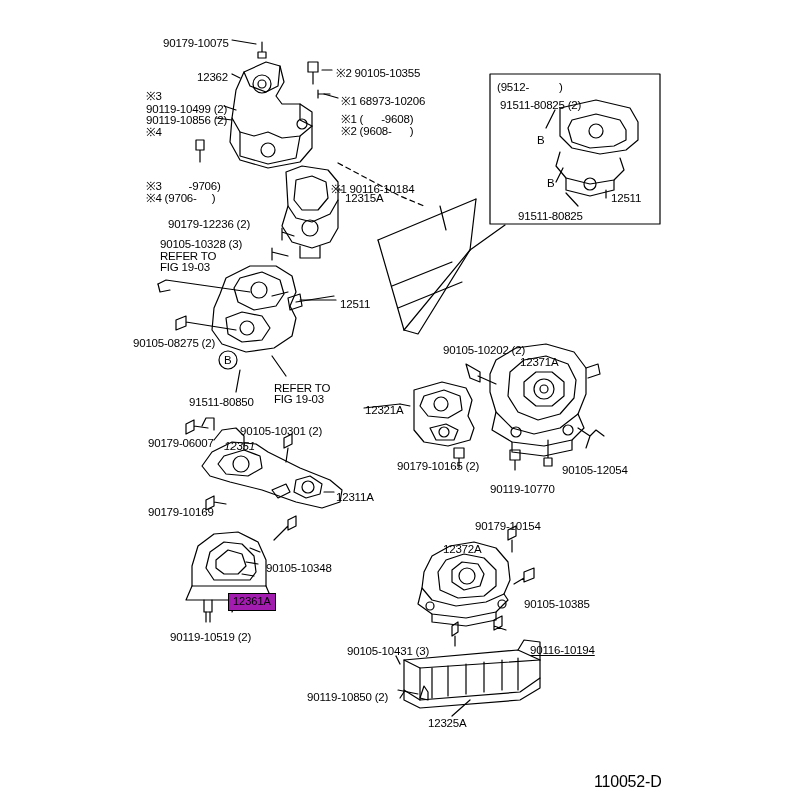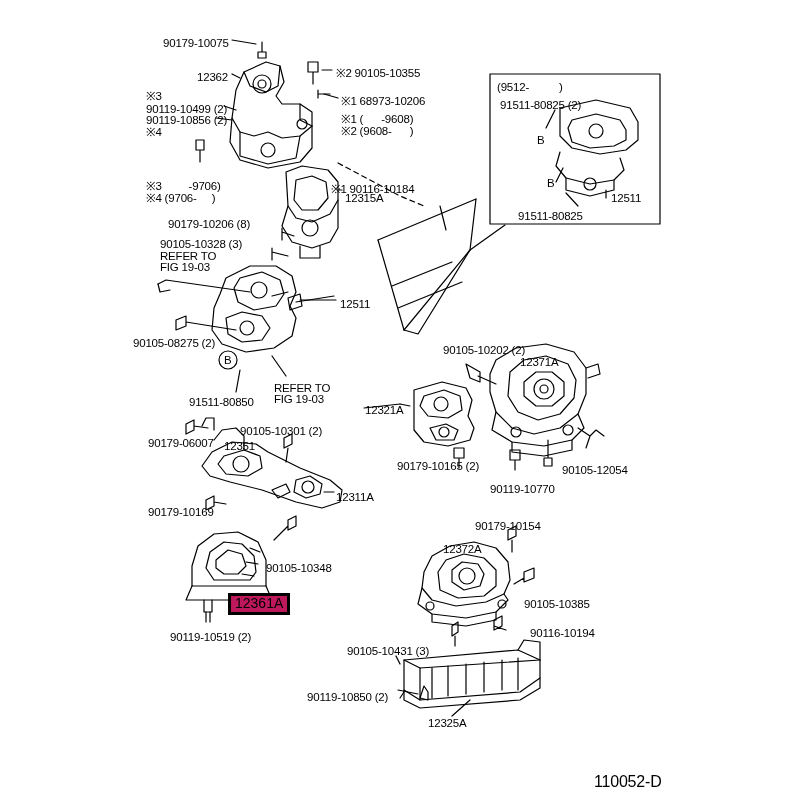--- a/index.html
+++ b/index.html
@@ -33,25 +33,25 @@
     color: #000000;
     white-space: pre;
     line-height: 13px;
     letter-spacing: -0.2px;
   }
   .lbl.corner {
     font-size: 16px;
   }
   .highlight {
     position: absolute;
-    background: #be185d;
+    background: #a21caf;
     color: #000000;
-    font-size: 14px;
+    font-size: 11px;
     padding: 1px 4px 2px 4px;
-    border: 3px solid #000000;
+    border: 1px solid #000000;
     white-space: pre;
     line-height: 13px;
   }
 </style>
 </head>
 <body>
 
 <div id="diagram-root">
 
   <svg class="svg-layer" viewBox="0 0 800 800">
@@ -225,50 +225,50 @@
   <div class="lbl" style="left:146px; top:90px;">※3</div>
   <div class="lbl" style="left:146px; top:103px;">90119-10499 (2)</div>
   <div class="lbl" style="left:146px; top:114px;">90119-10856 (2)</div>
   <div class="lbl" style="left:146px; top:126px;">※4</div>
   <div class="lbl" style="left:341px; top:113px;">※1 (      -9608)</div>
   <div class="lbl" style="left:341px; top:125px;">※2 (9608-      )</div>
   <div class="lbl" style="left:331px; top:158px;margin-top:25px;">※1 90116-10184</div>
   <div class="lbl" style="left:146px; top:180px;">※3         -9706)</div>
   <div class="lbl" style="left:146px; top:192px;">※4 (9706-     )</div>
   <div class="lbl" style="left:345px; top:192px;">12315A</div>
-  <div class="lbl" style="left:168px; top:218px;">90179-10206 (8)</div>
+  <div class="lbl" style="left:168px; top:218px;">90179-12236 (2)</div>
   <div class="lbl" style="left:160px; top:238px;">90105-10328 (3)</div>
   <div class="lbl" style="left:160px; top:250px;">REFER TO</div>
   <div class="lbl" style="left:160px; top:261px;">FIG 19-03</div>
   <div class="lbl" style="left:340px; top:298px;">12511</div>
   <div class="lbl" style="left:133px; top:337px;">90105-08275 (2)</div>
   <div class="lbl" style="left:189px; top:396px;">91511-80850</div>
   <div class="lbl" style="left:274px; top:382px;">REFER TO</div>
   <div class="lbl" style="left:274px; top:393px;">FIG 19-03</div>
   <div class="lbl" style="left:148px; top:437px;">90179-06007</div>
   <div class="lbl" style="left:240px; top:425px;">90105-10301 (2)</div>
-  <div class="lbl" style="left:224px; top:440px;">12351</div>
+  <div class="lbl" style="left:224px; top:440px;font-style:italic;">12351</div>
   <div class="lbl" style="left:336px; top:491px;">12311A</div>
   <div class="lbl" style="left:148px; top:506px;">90179-10169</div>
   <div class="lbl" style="left:266px; top:562px;">90105-10348</div>
   <div class="lbl" style="left:170px; top:631px;">90119-10519 (2)</div>
   <div class="lbl" style="left:497px; top:81px;">(9512-          )</div>
   <div class="lbl" style="left:500px; top:99px;">91511-80825 (2)</div>
   <div class="lbl" style="left:611px; top:192px;">12511</div>
   <div class="lbl" style="left:518px; top:210px;">91511-80825</div>
   <div class="lbl" style="left:443px; top:344px;">90105-10202 (2)</div>
   <div class="lbl" style="left:520px; top:356px;">12371A</div>
   <div class="lbl" style="left:365px; top:404px;">12321A</div>
   <div class="lbl" style="left:397px; top:460px;">90179-10165 (2)</div>
   <div class="lbl" style="left:562px; top:464px;">90105-12054</div>
   <div class="lbl" style="left:490px; top:483px;">90119-10770</div>
   <div class="lbl" style="left:475px; top:520px;">90179-10154</div>
   <div class="lbl" style="left:443px; top:543px;">12372A</div>
   <div class="lbl" style="left:524px; top:598px;">90105-10385</div>
-  <div class="lbl" style="left:530px; top:627px;">90116-10194</div>
+  <div class="lbl" style="left:530px; top:644px;text-decoration:underline;">90116-10194</div>
   <div class="lbl" style="left:347px; top:645px;">90105-10431 (3)</div>
   <div class="lbl" style="left:307px; top:691px;">90119-10850 (2)</div>
   <div class="lbl" style="left:428px; top:717px;">12325A</div>
 
   <div class="lbl" style="left:224px; top:354px;">B</div>
   <div class="lbl" style="left:537px; top:134px;">B</div>
   <div class="lbl" style="left:547px; top:177px;">B</div>
 
   <div class="highlight" style="left:228px; top:593px;">12361A</div>
 

